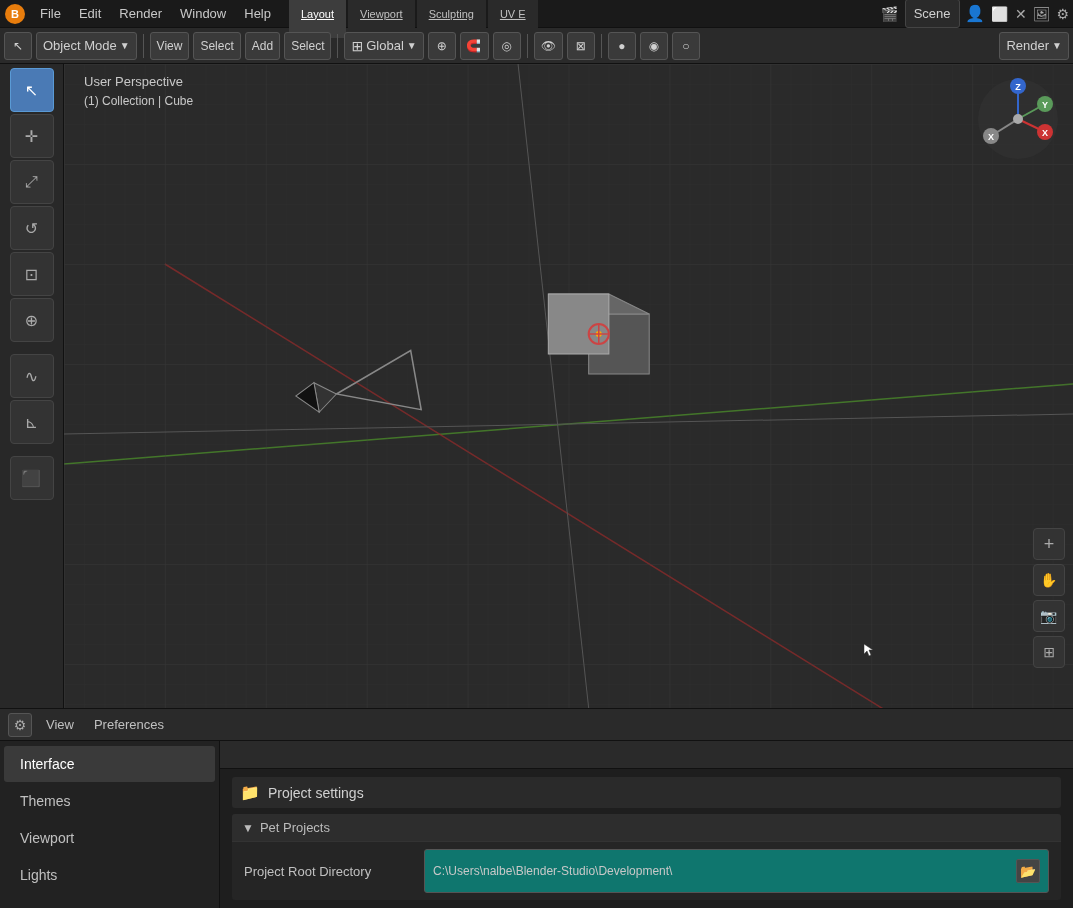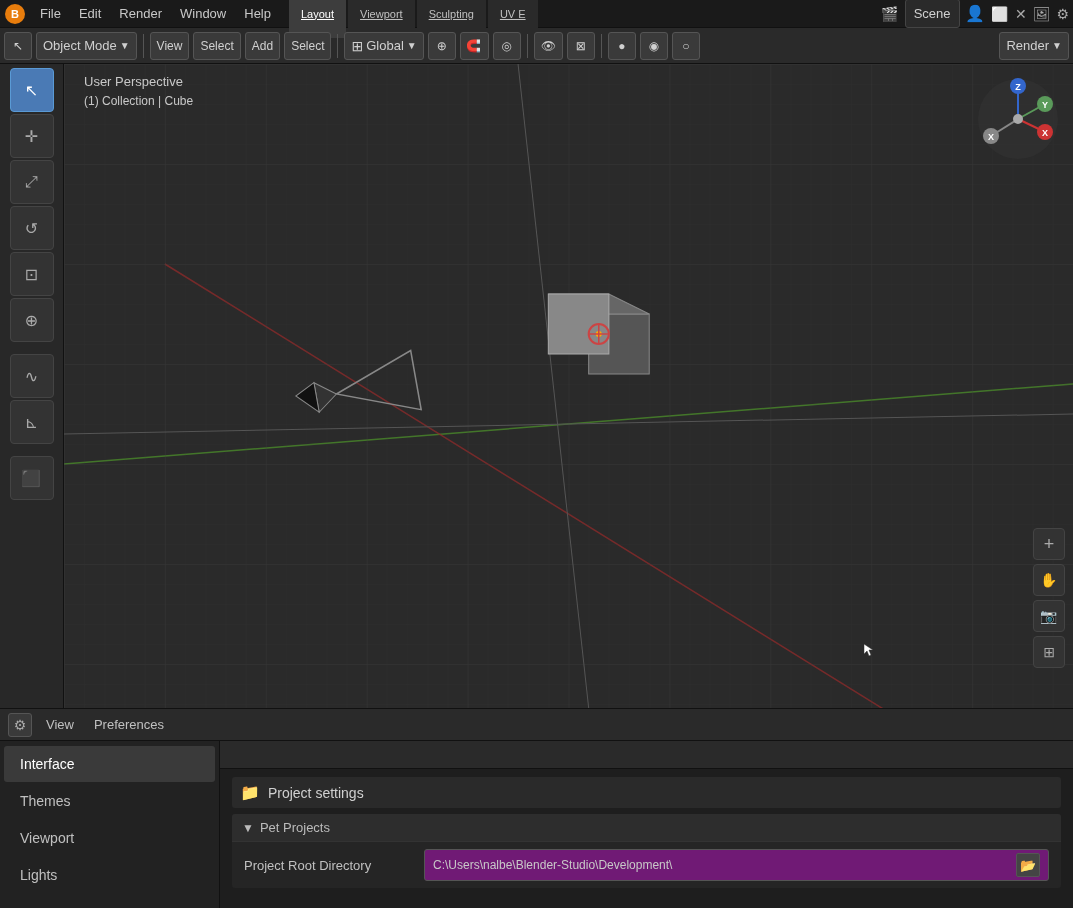--- a/index.html
+++ b/index.html
@@ -317,24 +317,24 @@
       padding: 7px 12px;
       border-top: 1px solid #333;
     }
     .prefs-row-label {
       color: #c0c0c0;
       font-size: 13px;
       min-width: 180px;
     }
     .prefs-row-value {
       flex: 1;
-      background: #701a75;
+      background: #0f766e;
       border: 1px solid #555;
       border-radius: 3px;
-      padding: 3px 8px;
+      padding: 9px 8px;
       color: #d0d0d0;
       font-size: 13px;
       display: flex;
       align-items: center;
       justify-content: space-between;
     }
     .prefs-row-value .folder-btn {
       width: 24px;
       height: 24px;
       background: #444;

